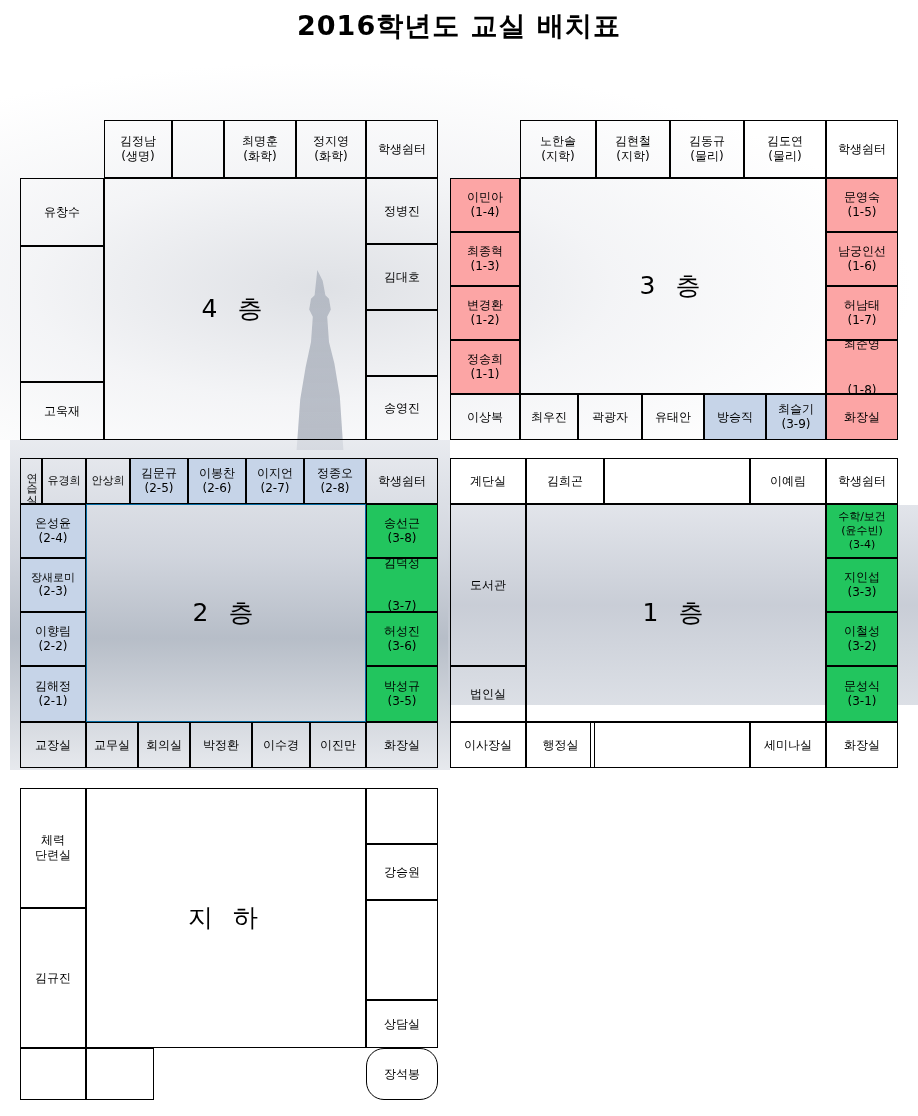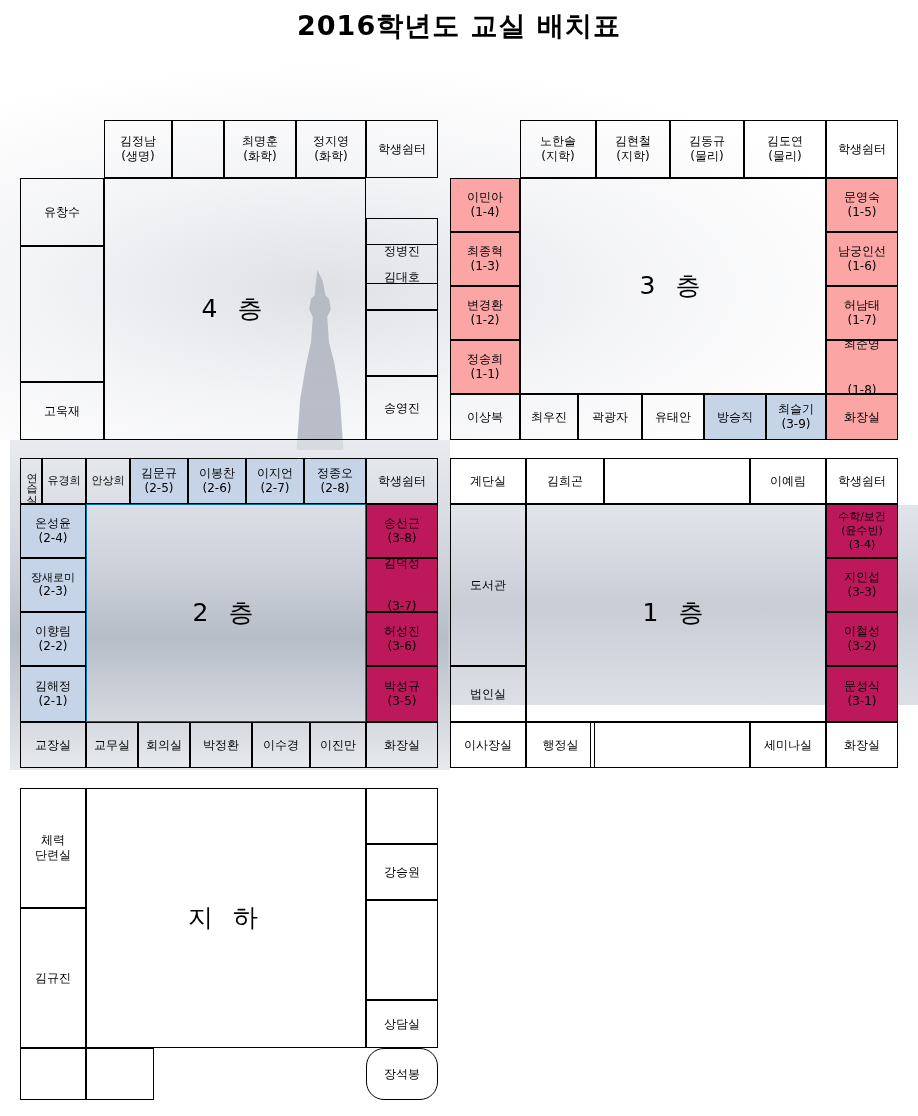--- a/index.html
+++ b/index.html
@@ -44,21 +44,21 @@
   }
   .cell span{display:block;}
   .floor-label{
     font-size:25px;font-weight:normal;letter-spacing:6px;border:none;background:transparent;
   }
   .big{font-size:25px;letter-spacing:6px;}
   .vert{writing-mode:vertical-rl;text-orientation:upright;font-size:11px;line-height:1.1;letter-spacing:0;}
   .sm{font-size:11px;}
   .fill-blue{background:#c6d4e8;}
   .fill-pink{background:#fca5a5;}
-  .fill-tan{background:#be185d;}
+  .fill-tan{background:#22c55e;}
 </style>
 </head>
 <body>
 
 <div class="wm wm1"></div>
 <div class="wm-statue"></div>
 <div class="wm wm2"></div>
 <div class="wm wm3"></div>
 
 <h1>2016학년도 교실 배치표</h1>
@@ -85,21 +85,21 @@
 </div>
 <div class="cell" style="left:20px;top:246px;width:84px;height:136px;"></div>
 <div class="cell" style="left:20px;top:382px;width:84px;height:58px;">
   <span>고욱재</span>
 </div>
 
 <div class="cell floor-label" style="left:104px;top:178px;width:262px;height:262px;border:1px solid #000;">
   <span class="big">4 층</span>
 </div>
 
-<div class="cell" style="left:366px;top:178px;width:72px;height:66px;margin-top:40px;">
+<div class="cell" style="left:366px;top:178px;width:72px;height:66px;">
   <span>정병진</span>
 </div>
 <div class="cell" style="left:366px;top:244px;width:72px;height:66px;">
   <span>김대호</span>
 </div>
 <div class="cell" style="left:366px;top:310px;width:72px;height:66px;"></div>
 <div class="cell" style="left:366px;top:376px;width:72px;height:64px;">
   <span>송영진</span>
 </div>
 

